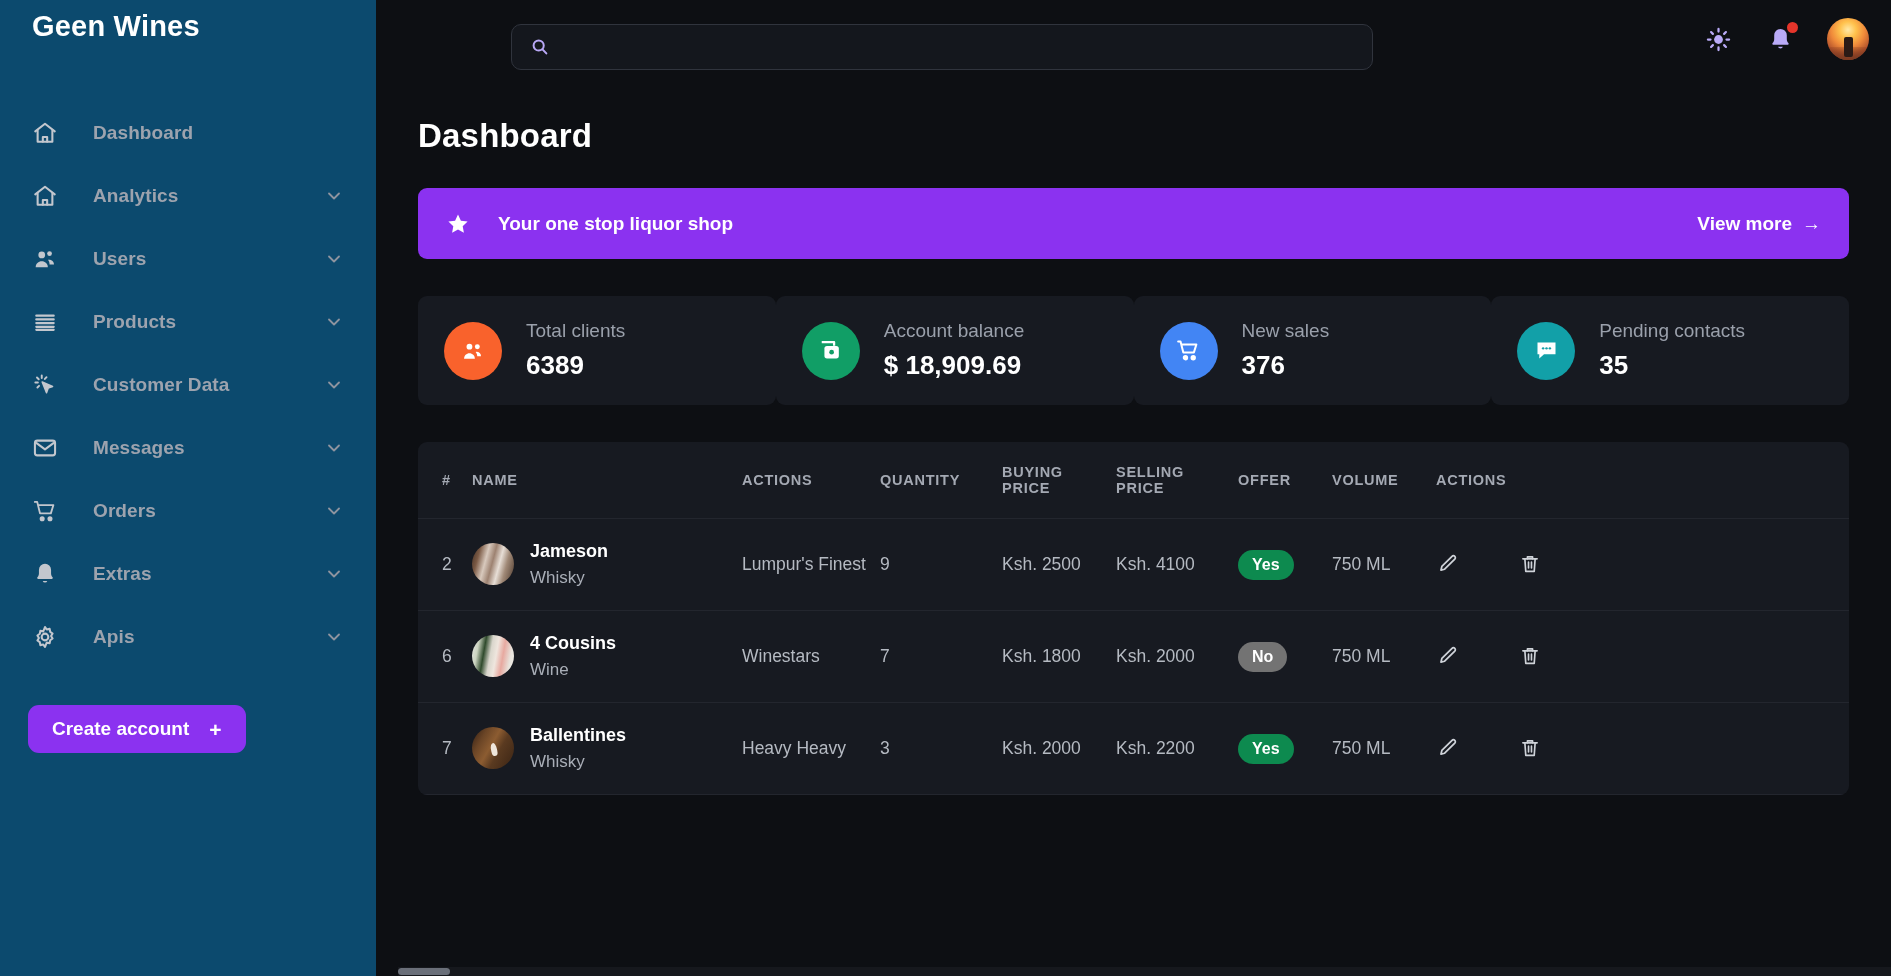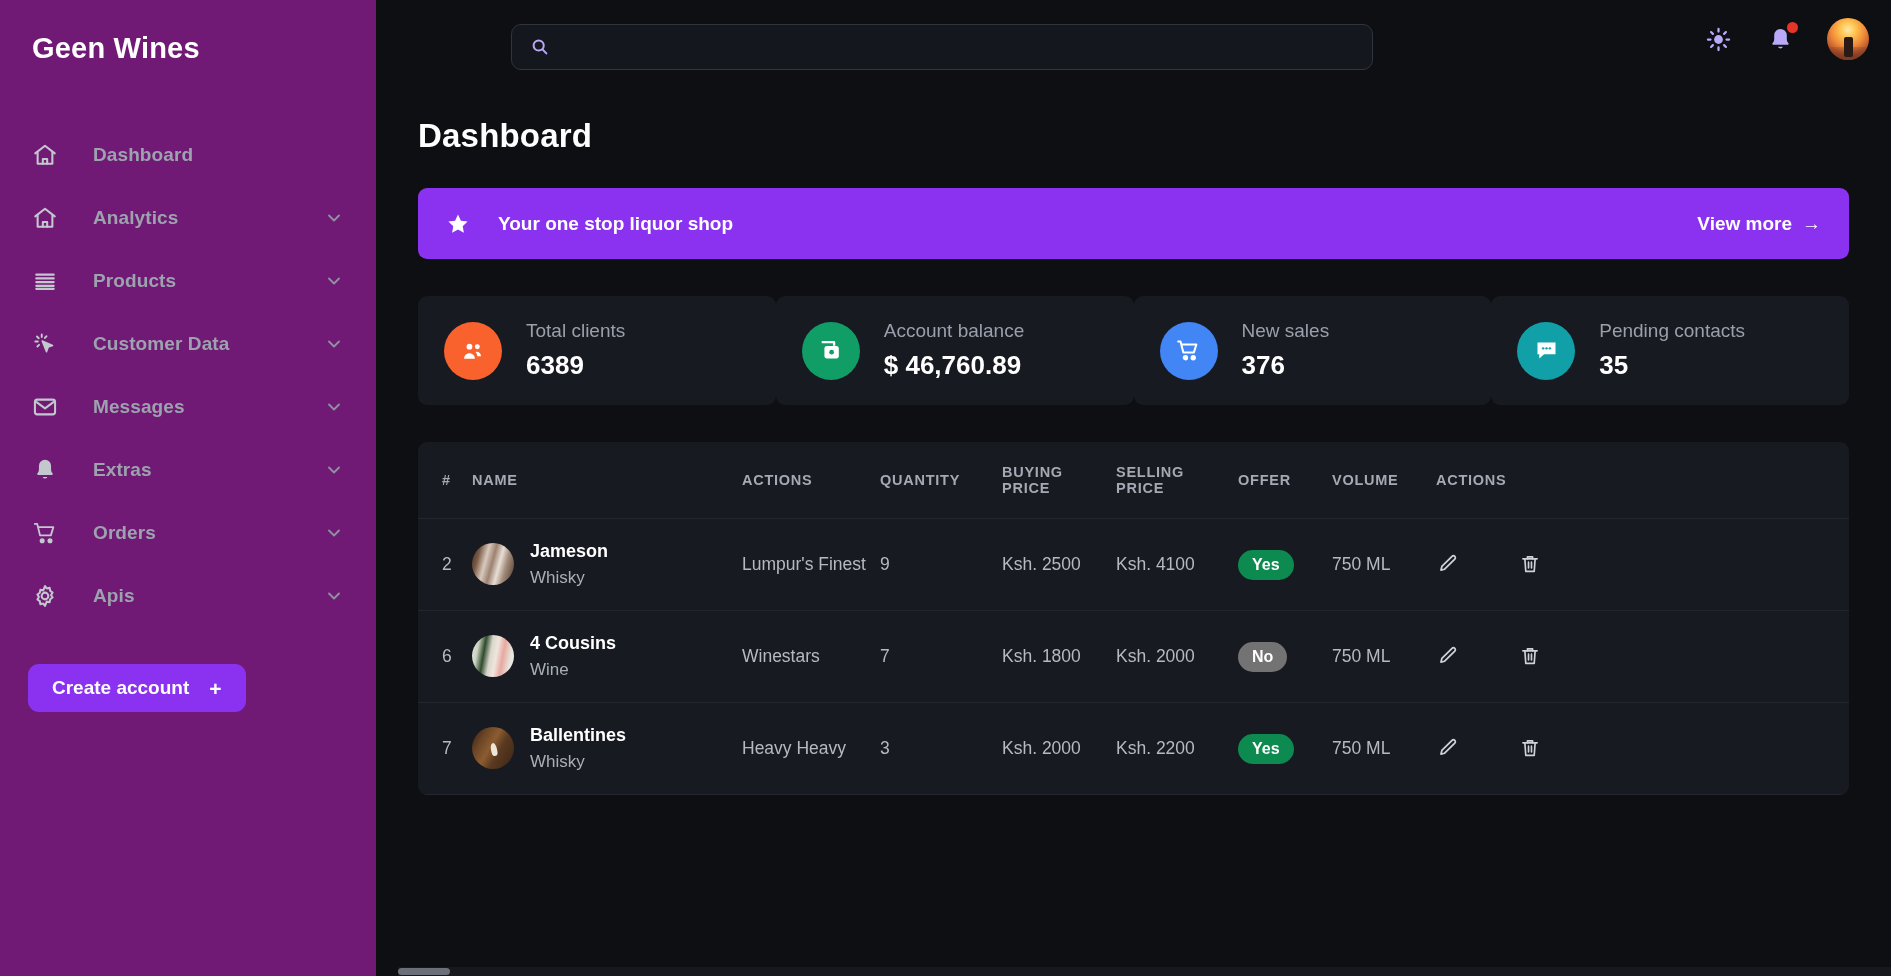--- a/index.html
+++ b/index.html
@@ -16,22 +16,21 @@
     width: 1891px;
     height: 976px;
     display: flex;
     background: #0d0f13;
   }
 
   
   .sidebar {
     width: 376px;
     flex: 0 0 376px;
-    background: #701a75;
-    padding-top: 22px;
+    background: #0c4a6e;
     position: relative;
     z-index: 5;
   }
   .brand {
     font-size: 29px;
     font-weight: bold;
     color: #ffffff;
     padding: 10px 0 0 32px;
     letter-spacing: .2px;
   }
@@ -390,20 +389,36 @@
             </svg>
         </span>
         <span class="nav-label">Analytics</span>
         <span class="nav-chev">
           <svg viewBox="0 0 24 24" fill="none" stroke="currentColor" stroke-width="2.2" stroke-linecap="round" stroke-linejoin="round">
               <path d="m6 9 6 6 6-6"></path>
             </svg>
         </span>
       </div>
 
+      <div class="nav-item">
+        <span class="nav-ico">
+          <svg viewBox="0 0 24 24" fill="currentColor">
+              <circle cx="9" cy="8.2" r="3.1"></circle>
+              <circle cx="16.2" cy="7" r="2.2"></circle>
+              <path d="M3.4 19.5c0-3.2 2.5-5.4 5.6-5.4s5.6 2.2 5.6 5.4z"></path>
+              <path d="M15.6 12.6c2.6 0 4.7 1.8 4.7 4.4h-4.1c0-1.7-.5-3.2-1.5-4.3a6 6 0 0 1 .9-.1z"></path>
+            </svg>
+        </span>
+        <span class="nav-label">Users</span>
+        <span class="nav-chev">
+          <svg viewBox="0 0 24 24" fill="none" stroke="currentColor" stroke-width="2.2" stroke-linecap="round" stroke-linejoin="round">
+              <path d="m6 9 6 6 6-6"></path>
+            </svg>
+        </span>
+      </div>
 
       <div class="nav-item">
         <span class="nav-ico">
           <svg viewBox="0 0 24 24" fill="none" stroke="currentColor" stroke-width="2.1" stroke-linecap="round">
               <path d="M4 6.2h16M4 9.6h16M4 13h16M4 16.4h16M4 19.2h16"></path>
             </svg>
         </span>
         <span class="nav-label">Products</span>
         <span class="nav-chev">
           <svg viewBox="0 0 24 24" fill="none" stroke="currentColor" stroke-width="2.2" stroke-linecap="round" stroke-linejoin="round">
@@ -437,42 +452,42 @@
         <span class="nav-label">Messages</span>
         <span class="nav-chev">
           <svg viewBox="0 0 24 24" fill="none" stroke="currentColor" stroke-width="2.2" stroke-linecap="round" stroke-linejoin="round">
               <path d="m6 9 6 6 6-6"></path>
             </svg>
         </span>
       </div>
 
       <div class="nav-item">
         <span class="nav-ico">
-          <svg viewBox="0 0 24 24" fill="currentColor">
-              <path d="M12 2.6a5.6 5.6 0 0 0-5.6 5.6v3.3c0 1.4-.5 2.6-1.4 3.6-.5.6-.1 1.5.7 1.5h12.6c.8 0 1.2-.9.7-1.5-.9-1-1.4-2.2-1.4-3.6V8.2A5.6 5.6 0 0 0 12 2.6z"></path>
-              <path d="M9.9 18.4a2.2 2.2 0 0 0 4.2 0z"></path>
-            </svg>
-        </span>
-        <span class="nav-label">Extras</span>
-        <span class="nav-chev">
-          <svg viewBox="0 0 24 24" fill="none" stroke="currentColor" stroke-width="2.2" stroke-linecap="round" stroke-linejoin="round">
-              <path d="m6 9 6 6 6-6"></path>
-            </svg>
-        </span>
-      </div>
-
-      <div class="nav-item">
-        <span class="nav-ico">
           <svg viewBox="0 0 24 24" fill="none" stroke="currentColor" stroke-width="1.7" stroke-linecap="round" stroke-linejoin="round">
               <path d="M2.6 3.6h2.2l2.6 10.6h10l2.3-7.6H6.1"></path>
               <circle cx="9.4" cy="19.1" r="1.5" fill="currentColor"></circle>
               <circle cx="16.6" cy="19.1" r="1.5" fill="currentColor"></circle>
             </svg>
         </span>
         <span class="nav-label">Orders</span>
+        <span class="nav-chev">
+          <svg viewBox="0 0 24 24" fill="none" stroke="currentColor" stroke-width="2.2" stroke-linecap="round" stroke-linejoin="round">
+              <path d="m6 9 6 6 6-6"></path>
+            </svg>
+        </span>
+      </div>
+
+      <div class="nav-item">
+        <span class="nav-ico">
+          <svg viewBox="0 0 24 24" fill="currentColor">
+              <path d="M12 2.6a5.6 5.6 0 0 0-5.6 5.6v3.3c0 1.4-.5 2.6-1.4 3.6-.5.6-.1 1.5.7 1.5h12.6c.8 0 1.2-.9.7-1.5-.9-1-1.4-2.2-1.4-3.6V8.2A5.6 5.6 0 0 0 12 2.6z"></path>
+              <path d="M9.9 18.4a2.2 2.2 0 0 0 4.2 0z"></path>
+            </svg>
+        </span>
+        <span class="nav-label">Extras</span>
         <span class="nav-chev">
           <svg viewBox="0 0 24 24" fill="none" stroke="currentColor" stroke-width="2.2" stroke-linecap="round" stroke-linejoin="round">
               <path d="m6 9 6 6 6-6"></path>
             </svg>
         </span>
       </div>
 
       <div class="nav-item">
         <span class="nav-ico">
           <svg viewBox="0 0 24 24" fill="none" stroke="currentColor" stroke-width="1.9" stroke-linejoin="round">
@@ -537,21 +552,21 @@
         <div class="card">
           <span class="card-ico" style="background:#119e66">
             <svg viewBox="0 0 24 24" fill="none" stroke="currentColor" stroke-width="2" stroke-linejoin="round">
                 <path d="M4.2 4.6h11v3.1"></path>
                 <rect x="6.6" y="8" width="12.8" height="11" rx="2.3" fill="currentColor" stroke="none"></rect>
                 <circle cx="13" cy="13.5" r="2.1" fill="#119e66" stroke="none"></circle>
               </svg>
           </span>
           <div class="card-body">
             <span class="card-label">Account balance</span>
-            <span class="card-value">$ 46,760.89</span>
+            <span class="card-value">$ 18,909.69</span>
           </div>
         </div>
 
         <div class="card">
           <span class="card-ico" style="background:#4285f4">
             <svg viewBox="0 0 24 24" fill="none" stroke="currentColor" stroke-width="1.8" stroke-linecap="round" stroke-linejoin="round">
                 <path d="M2.8 4h2.1l2.5 9.7h9.4l2.2-7H6"></path>
                 <circle cx="9.3" cy="18.4" r="1.5" fill="currentColor"></circle>
                 <circle cx="16.2" cy="18.4" r="1.5" fill="currentColor"></circle>
               </svg>

